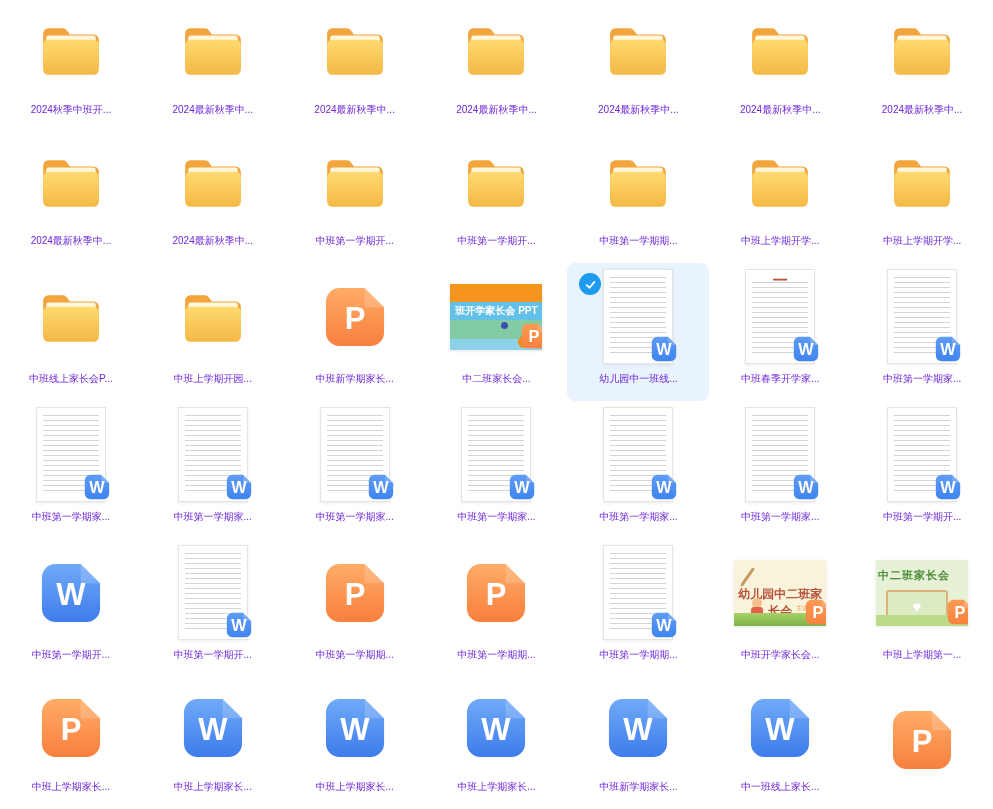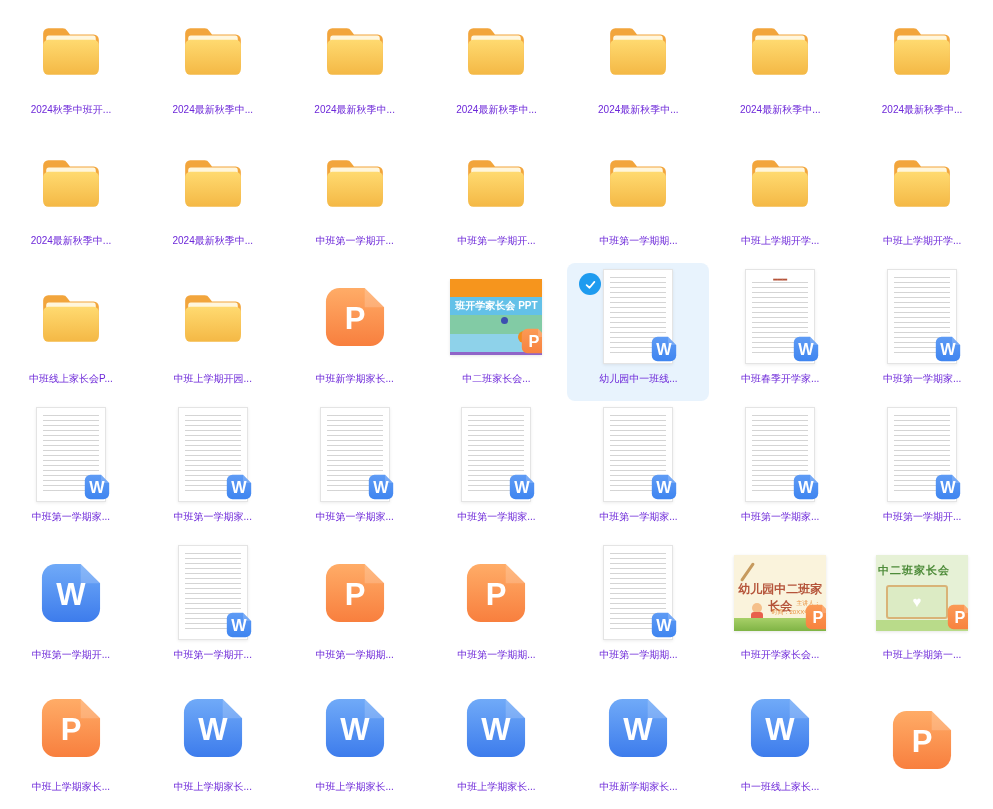--- a/index.html
+++ b/index.html
@@ -32,21 +32,21 @@
     background:
       repeating-linear-gradient(180deg,#CDCDCD 0 1px,transparent 1px 5px);
     opacity:.85;
   }
   .pg-title{
     position:absolute;top:4px;left:0;right:0;text-align:center;
     font-size:6px;color:#B5543A;font-weight:bold;line-height:7px;z-index:1;background:#fff;
   }
   .badge{position:absolute;right:-5px;bottom:1px;z-index:2;line-height:0;}
   
-  .thumb{position:relative;width:92px;height:76px;overflow:hidden;box-shadow:0 1px 3px rgba(0,0,0,.1);}
+  .thumb{position:relative;width:92px;height:66px;overflow:hidden;box-shadow:0 1px 3px rgba(0,0,0,.1);}
   .stripe{width:100%;}
   .stripe-text{font-size:10px;color:#fff;font-weight:bold;white-space:nowrap;line-height:18px;text-align:center;}
   .cream{background:#FAF3DC;}
   .cream .t1{position:absolute;top:26px;left:0;right:0;text-align:center;font-size:12px;font-weight:bold;color:#B5543A;}
   .cream .t2{position:absolute;top:44px;right:6px;font-size:6px;color:#E8913F;text-align:right;line-height:9px;}
   .cream .pencil{position:absolute;top:6px;left:12px;width:3px;height:22px;background:#C69A5E;transform:rotate(35deg);border-radius:2px;}
   .cream .kid-head{position:absolute;bottom:18px;left:18px;width:10px;height:10px;border-radius:50%;background:#F5C08A;}
   .cream .kid-body{position:absolute;bottom:8px;left:17px;width:12px;height:11px;border-radius:3px;background:#E8604C;}
   .cream .grass{position:absolute;bottom:0;left:0;right:0;height:13px;background:linear-gradient(180deg,#A8D068,#7FB445);}
   .greenb{background:#E6F1D6;}

